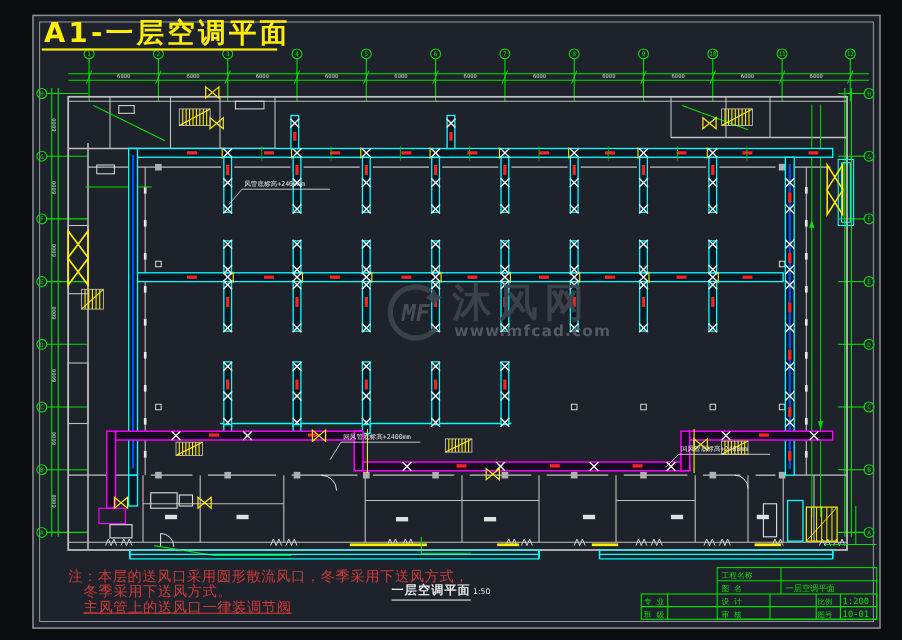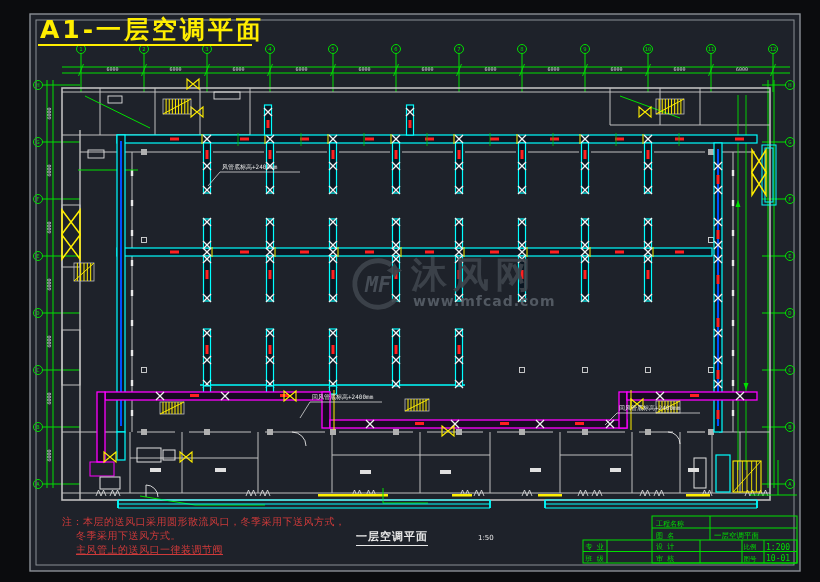--- a/index.html
+++ b/index.html
@@ -10,28 +10,28 @@
                letter-spacing:3px;white-space:nowrap;}
   #title-underline{left:38px;top:44px;width:214px;height:2px;background:#ffee00;}
   
   #watermark{left:336px;top:253px;width:179px;height:70px;opacity:.92;margin-left:13px;}
   #wm-logo{position:absolute;left:0;top:2px;width:58px;height:58px;}
   #wm-name{position:absolute;left:62px;top:-2px;color:#3e444c;font-size:36px;font-weight:bold;
            letter-spacing:6px;white-space:nowrap;}
   #wm-url{position:absolute;left:64px;top:40px;color:#575e67;font-size:14px;font-weight:bold;
           letter-spacing:1px;white-space:nowrap;}
   
-  .note-line{color:#cf3a3a;font-size:10px;letter-spacing:.5px;white-space:nowrap;}
+  .note-line{color:#cf3a3a;font-size:13px;letter-spacing:.5px;white-space:nowrap;}
   #note-1{left:62px;top:515px;}
   #note-2{left:76px;top:529px;}
   #note-3{left:76px;top:543px;text-decoration:underline;}
   
   #drawing-label{left:356px;top:529px;color:#e8e8e8;font-size:11px;font-weight:bold;
                  letter-spacing:1px;border-bottom:1.5px solid #e8e8e8;padding-bottom:1px;}
-  #drawing-scale{left:430px;top:534px;color:#e8e8e8;font-size:7px;margin-left:48px;}
+  #drawing-scale{left:430px;top:534px;color:#e8e8e8;font-size:7px;}
   svg text{font-family:"DejaVu Sans Mono","DejaVu Sans",monospace;}
 </style>
 </head>
 <body>
 
 <div id="canvas">
 
   <svg id="plan" class="abs" width="820" height="582" viewBox="0 0 820 582" style="left:0;top:0">
       <g>
         <rect x="30" y="14" width="770" height="557" stroke="none" fill="#1e222a" stroke-width="1"></rect>

